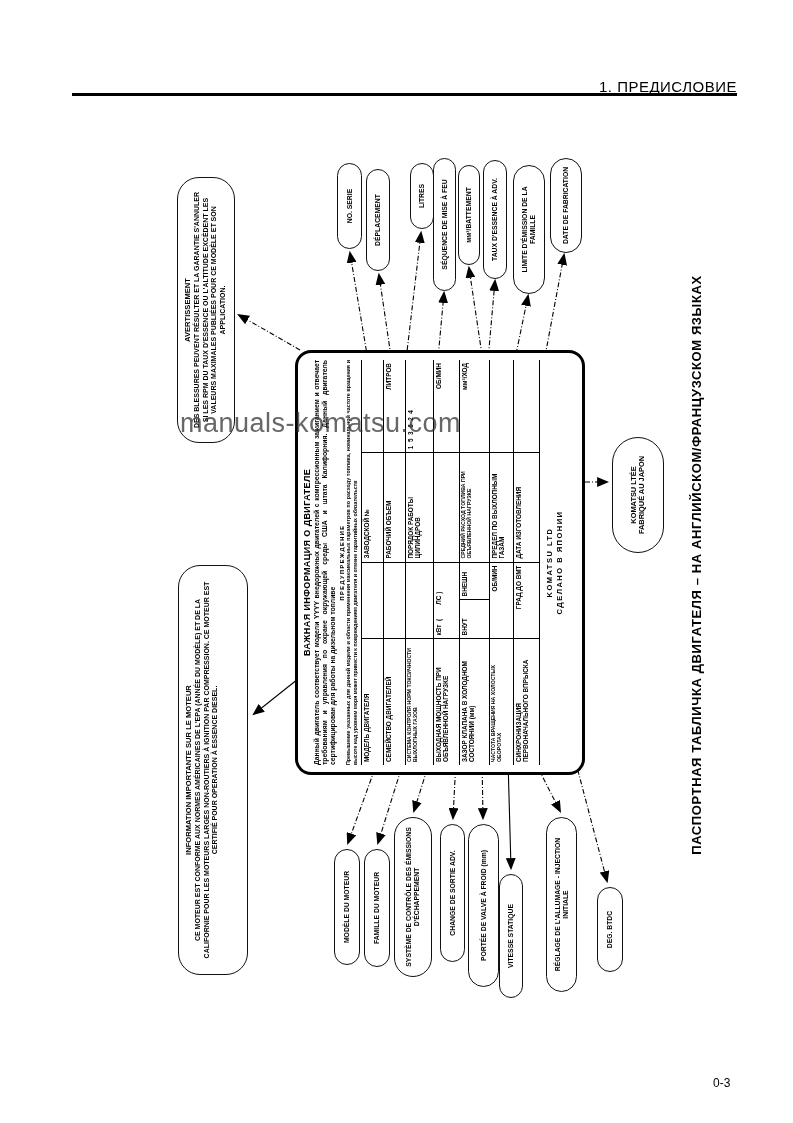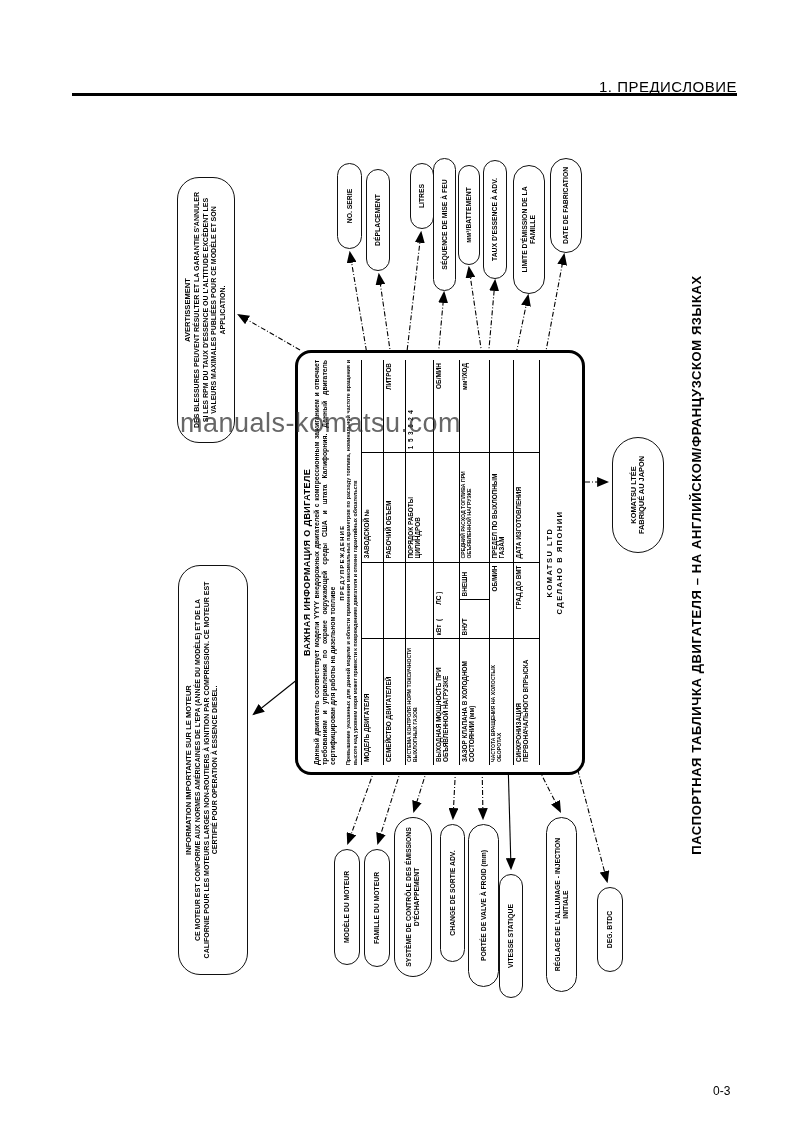--- a/index.html
+++ b/index.html
@@ -4,21 +4,21 @@
 <style>
   html,body{margin:0;padding:0;}
   body{width:793px;height:1123px;background:#fff;position:relative;
        font-family:"Liberation Sans",sans-serif;color:#000;overflow:hidden;}
 
   
   .hdr-text{position:absolute;top:78px;right:56px;font-size:15px;letter-spacing:.5px;}
   .hdr-rule{position:absolute;top:93px;left:72px;width:665px;height:3px;background:#000;}
 
   
-  .pg-num{position:absolute;top:1076px;left:713px;font-size:12px;margin-top:8px;}
+  .pg-num{position:absolute;top:1076px;left:713px;font-size:12px;}
 
   
   .diagram{position:absolute;left:165px;top:145px;width:860px;height:560px;
            transform:translateY(860px) rotate(-90deg);transform-origin:0 0;}
 
   .connectors{position:absolute;left:0;top:0;}
 
   
   .tbox{position:absolute;border:1.6px solid #111;border-radius:22px;background:#fff;
         box-sizing:border-box;padding:5px 12px;text-align:center;}

